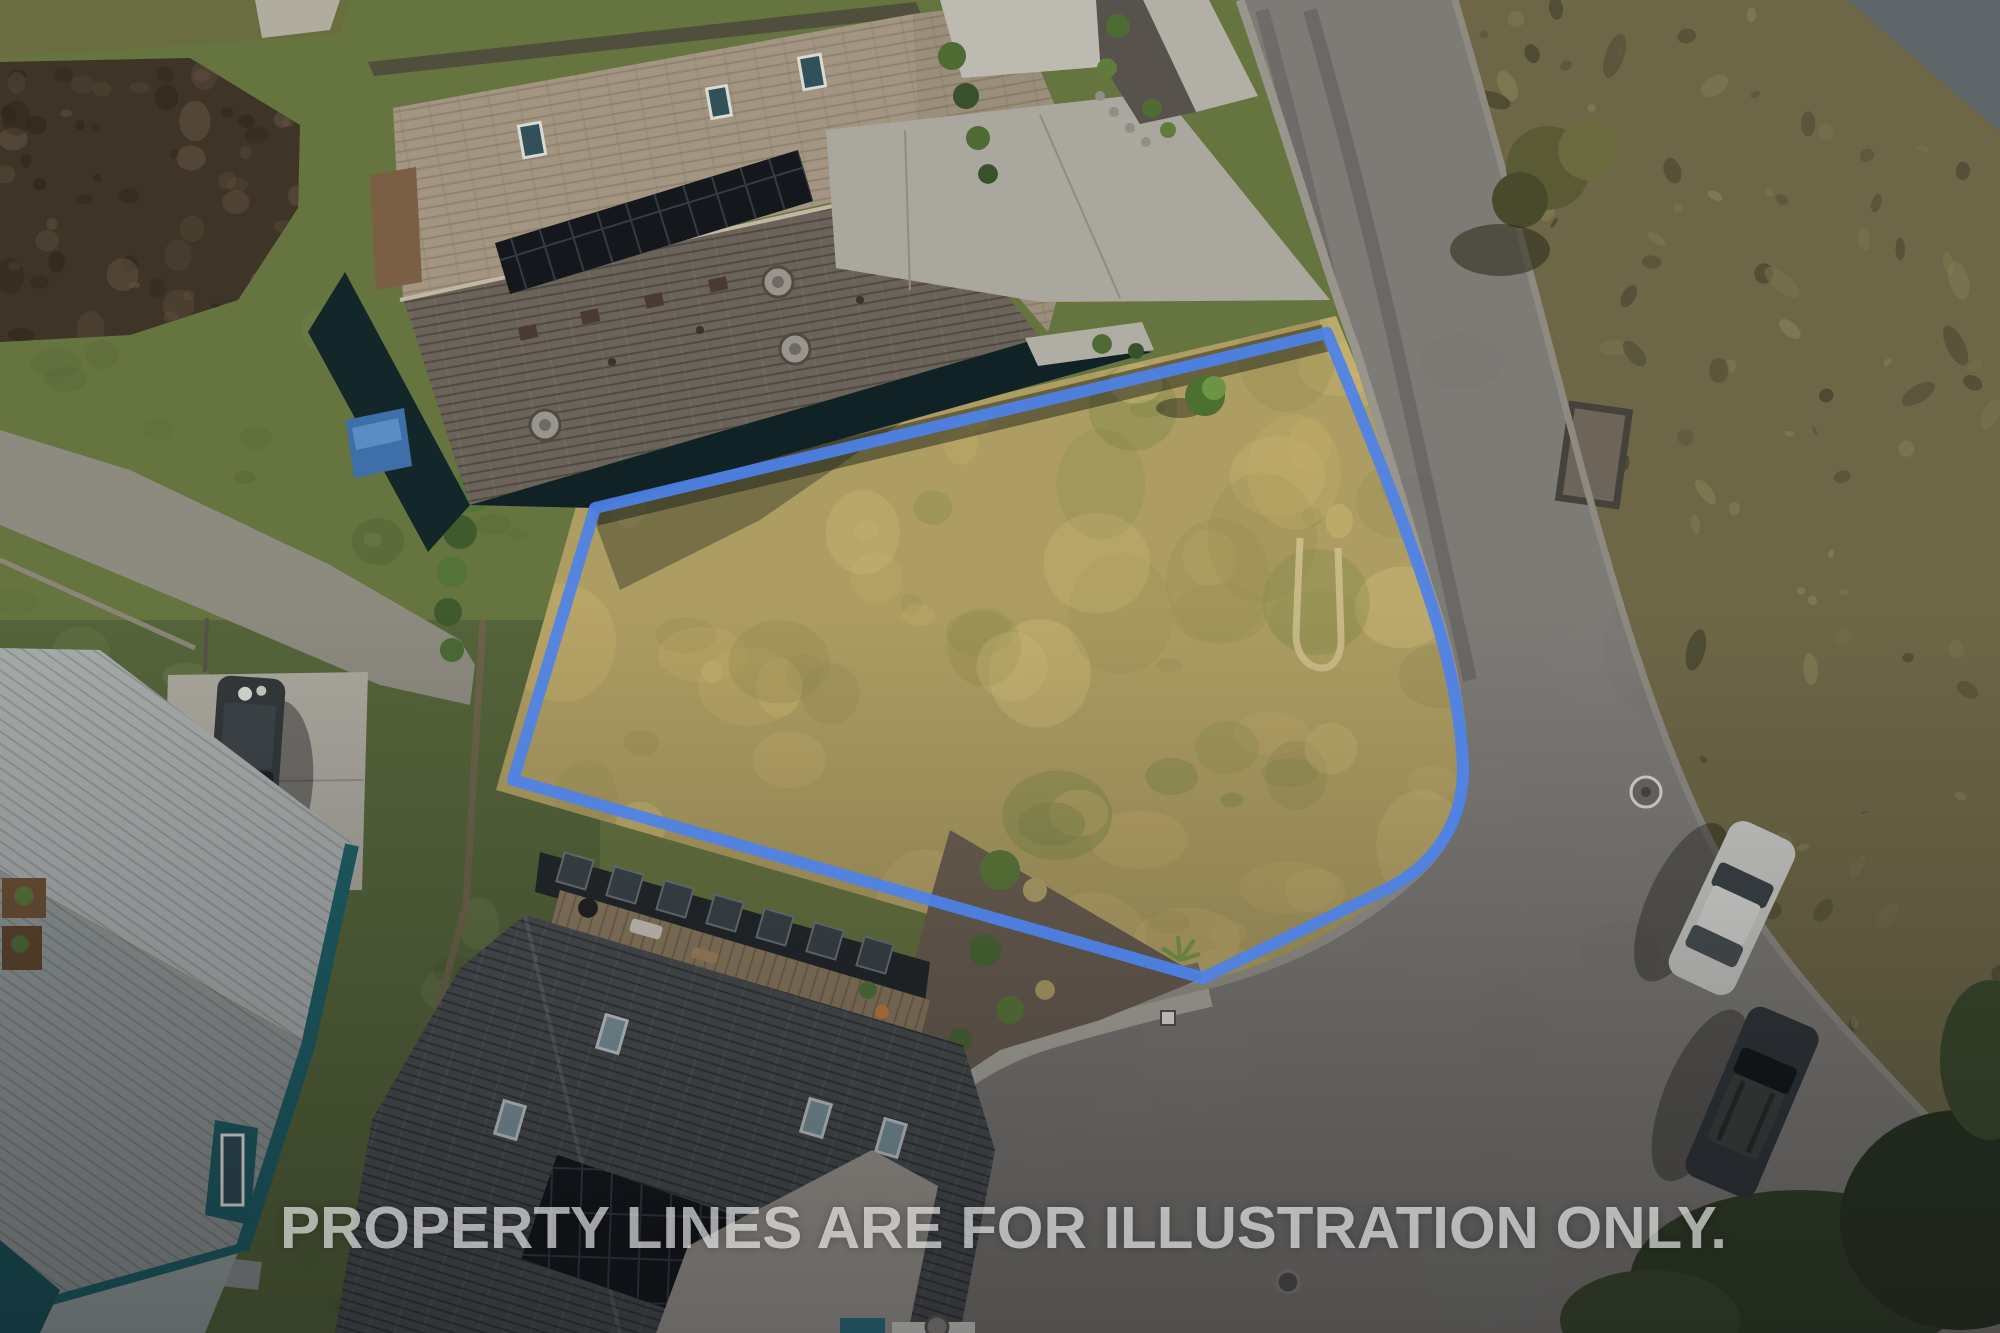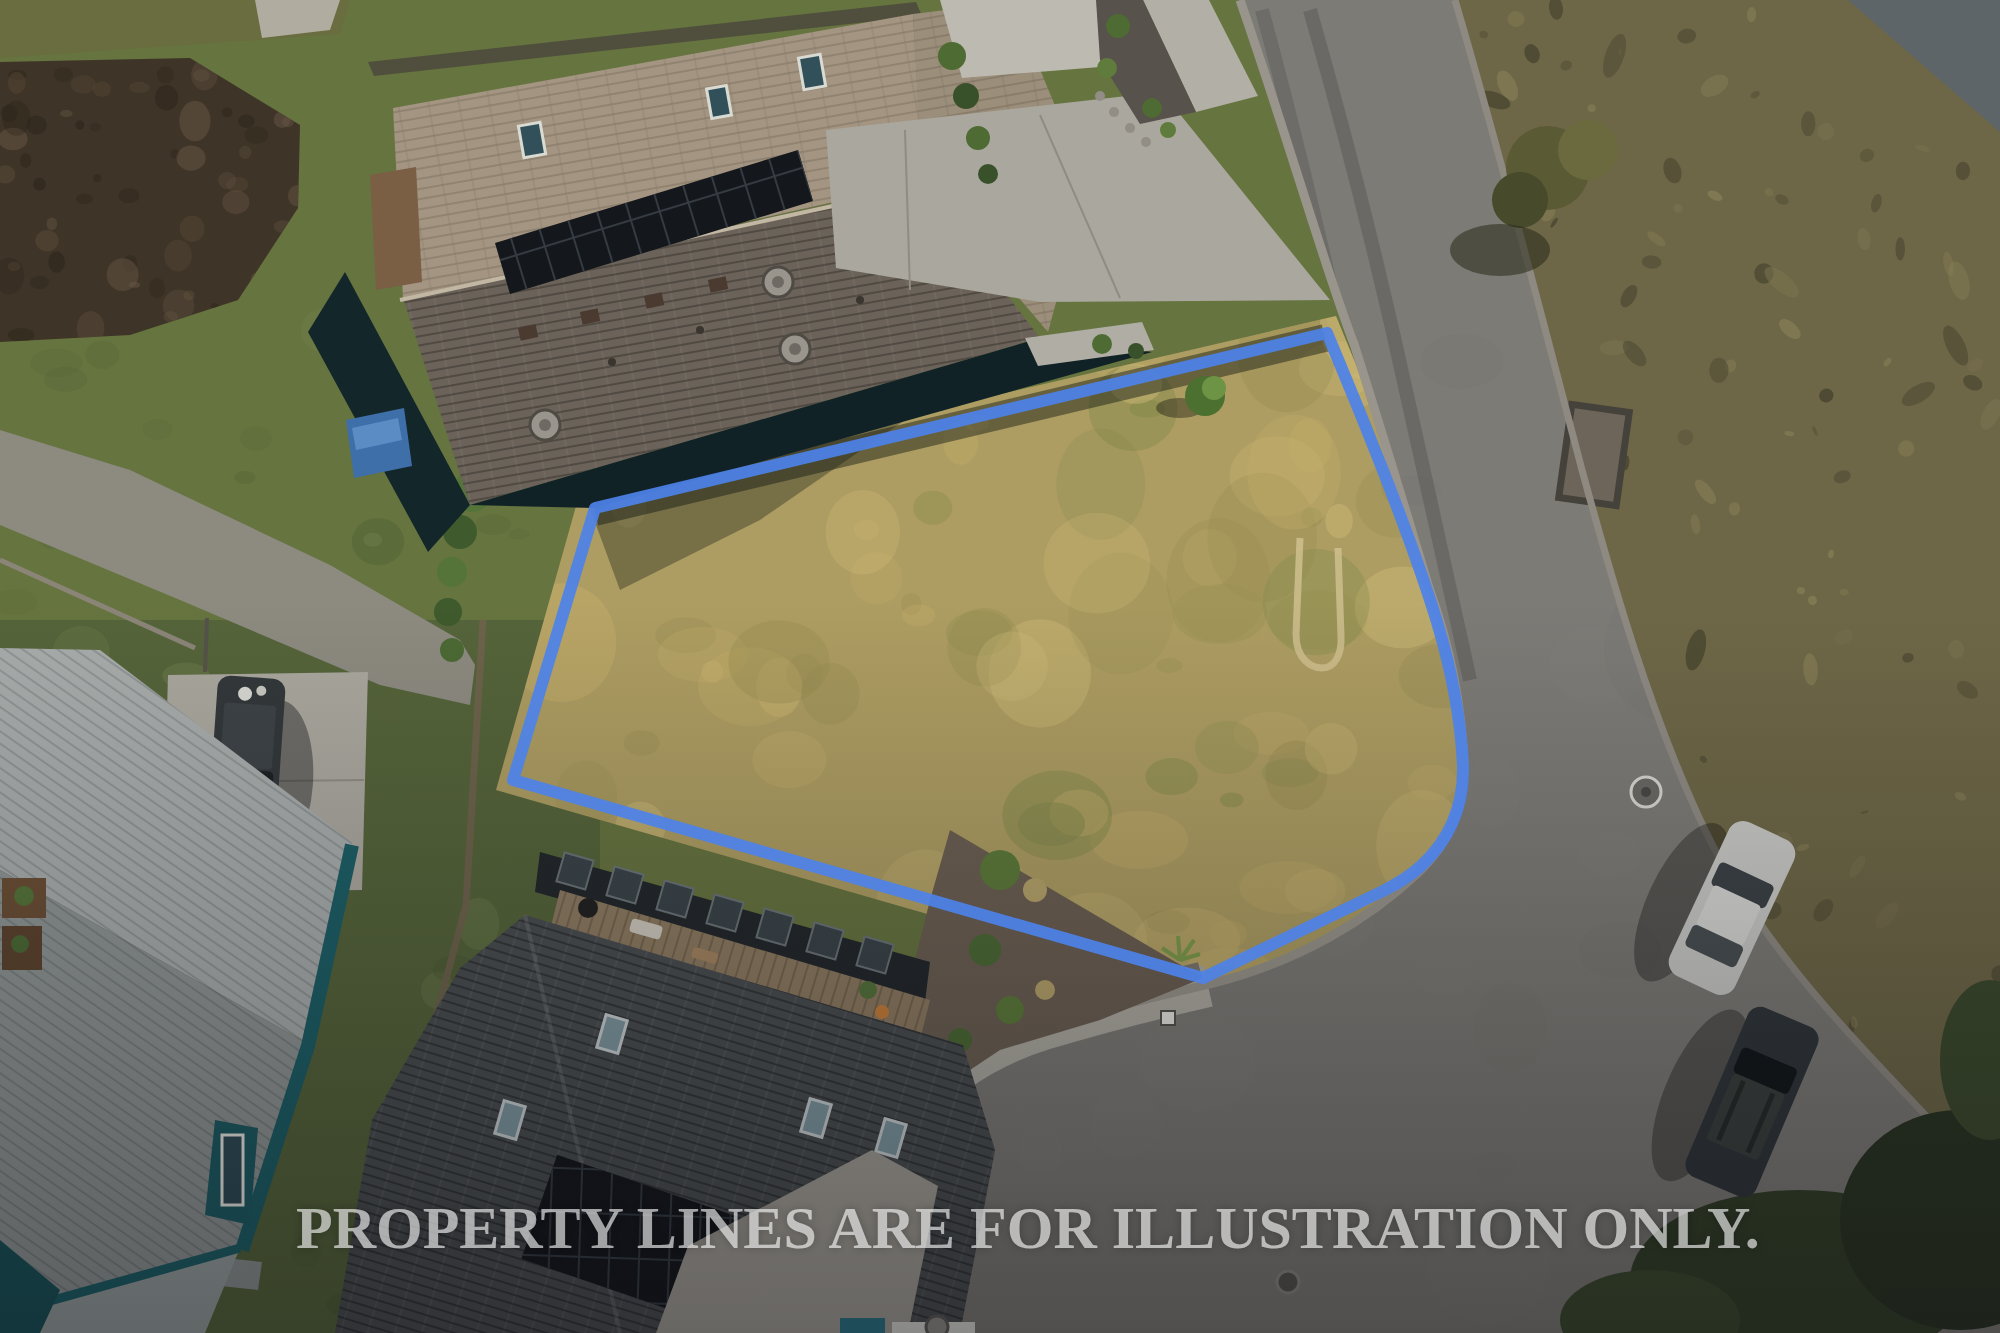--- a/index.html
+++ b/index.html
@@ -1,25 +1,24 @@
 <!DOCTYPE html>
 <html><head>
 <meta charset="utf-8">
 <style>
   html,body{margin:0;padding:0;background:#222;}
   .stage{position:relative;width:2000px;height:1333px;overflow:hidden;
          font-family:"Liberation Sans", sans-serif;}
   .stage svg{position:absolute;left:0;top:0;}
   .watermark{
-    position:absolute;left:296px;top:1198px;height:60px;line-height:60px;
+    position:absolute;left:280px;top:1198px;height:60px;line-height:60px;
     font-size:60px;font-weight:bold;letter-spacing:0px;white-space:nowrap;
     color:rgba(255,255,255,0.62);
     text-shadow:0 0 8px rgba(0,0,0,0.25);
     user-select:none;
-    font-family:Liberation Serif, serif;
   }
 </style>
 </head>
 <body>
 
 <div class="stage">
 <svg width="2000" height="1333" viewBox="0 0 2000 1333">
   <defs>
     <clipPath id="clip-lot">
           <path d="M 580,492 L 1336,316 C 1384,432 1424,536 1450,620 C 1466,672 1475,722 1477,768 C 1478,812 1462,850 1432,878 C 1420,890 1405,898 1390,905 L 1206,994 L 496,790 Z"></path>

